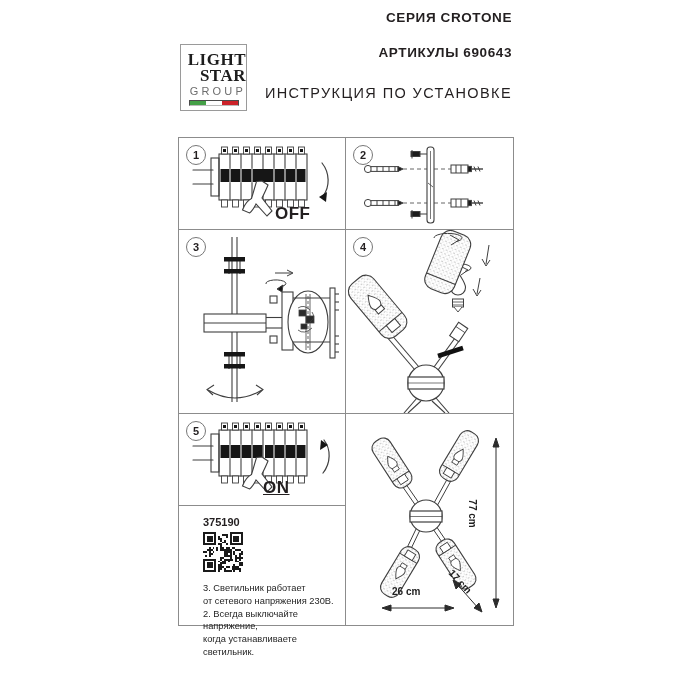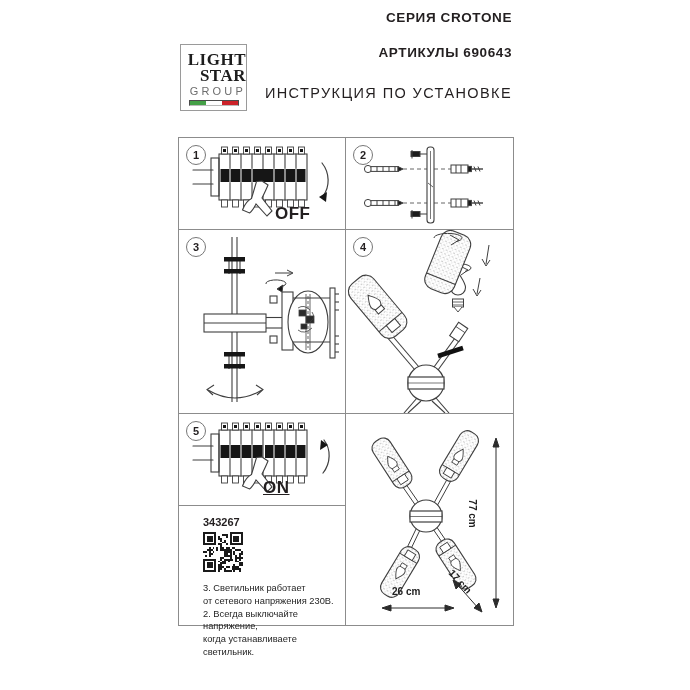--- a/index.html
+++ b/index.html
@@ -379,21 +379,21 @@
             <line x1="107" y1="30" x2="107" y2="43"></line>
         </g>
         <path d="M73,42 l6,4 c-2,5 -4,9 -6,13 l10,13 -5,5 -11,-12 c-2,4 -3.5,7 -6.5,9 l-7,-3 c2,-5.5 5,-9.5 9,-11.5 l5,-17 z" fill="#fff" stroke="#3f3f3f" stroke-width="1.1"></path>
         <path d="M134,58 c8,-10 8,-24 1,-33" fill="none" stroke="#3f3f3f" stroke-width="1.2"></path>
         <polygon points="131,30 139,25 138,35" fill="#161616" transform="rotate(180 135 30)"></polygon>
       </svg>
       <div class="switch-label" style="left:84px; top:64px;text-decoration:underline;">ON</div>
     </div>
 
     <div class="cell c6">
-      <div class="article-num">343267</div>
+      <div class="article-num">375190</div>
       <svg class="qr" viewBox="0 0 21 21" shape-rendering="crispEdges">
           <rect x="10" y="1" width="1" height="1" fill="#1a1a1a"></rect>
           <rect x="11" y="1" width="1" height="1" fill="#1a1a1a"></rect>
           <rect x="12" y="1" width="1" height="1" fill="#1a1a1a"></rect>
           <rect x="8" y="2" width="1" height="1" fill="#1a1a1a"></rect>
           <rect x="12" y="2" width="1" height="1" fill="#1a1a1a"></rect>
           <rect x="8" y="3" width="1" height="1" fill="#1a1a1a"></rect>
           <rect x="9" y="3" width="1" height="1" fill="#1a1a1a"></rect>
           <rect x="9" y="4" width="1" height="1" fill="#1a1a1a"></rect>
           <rect x="11" y="4" width="1" height="1" fill="#1a1a1a"></rect>

